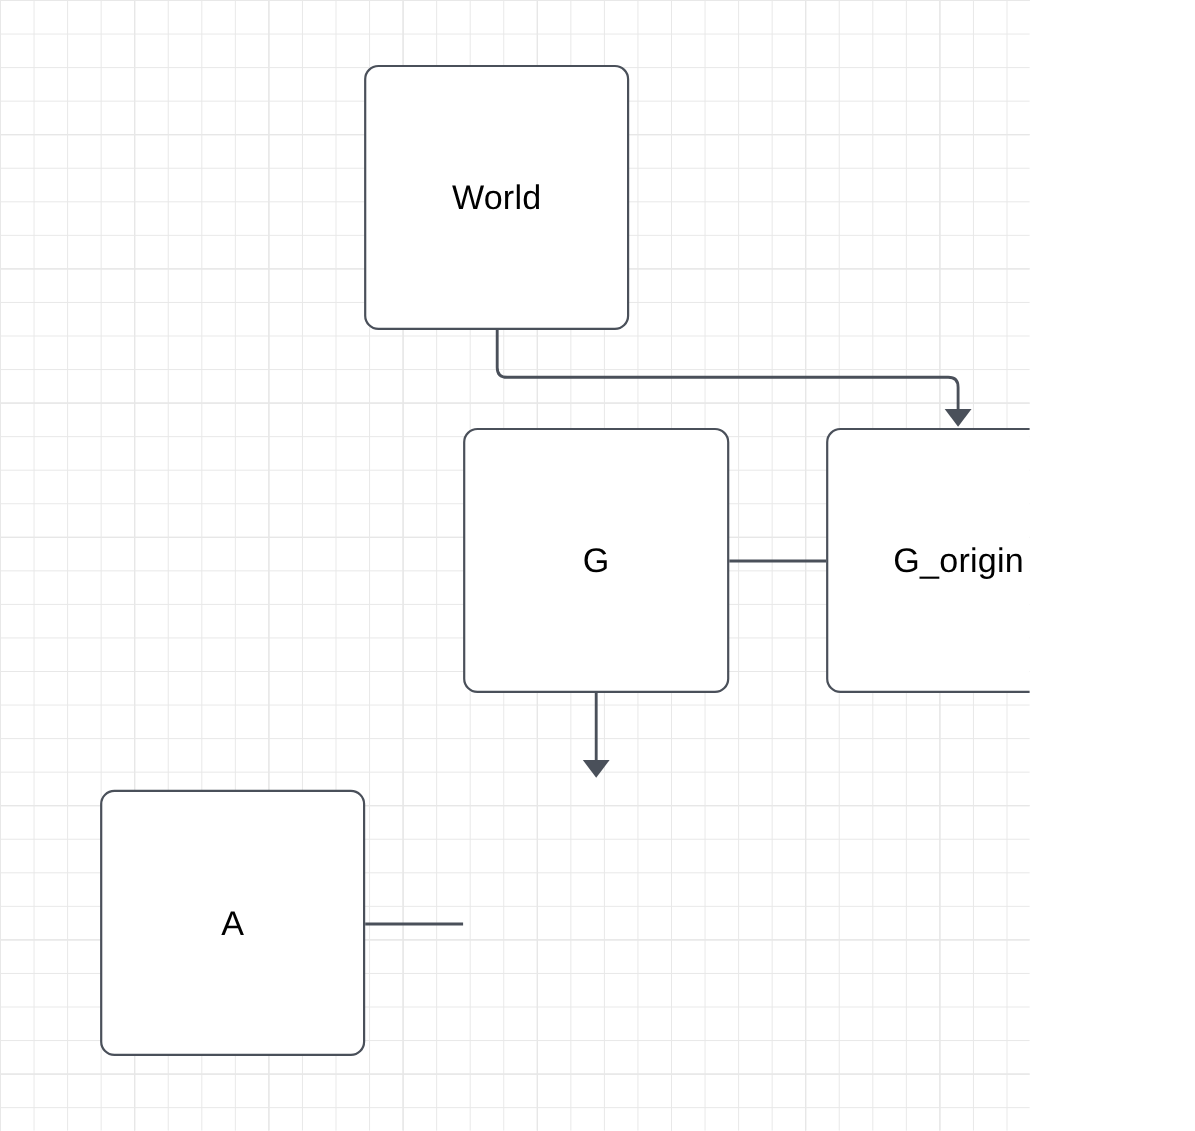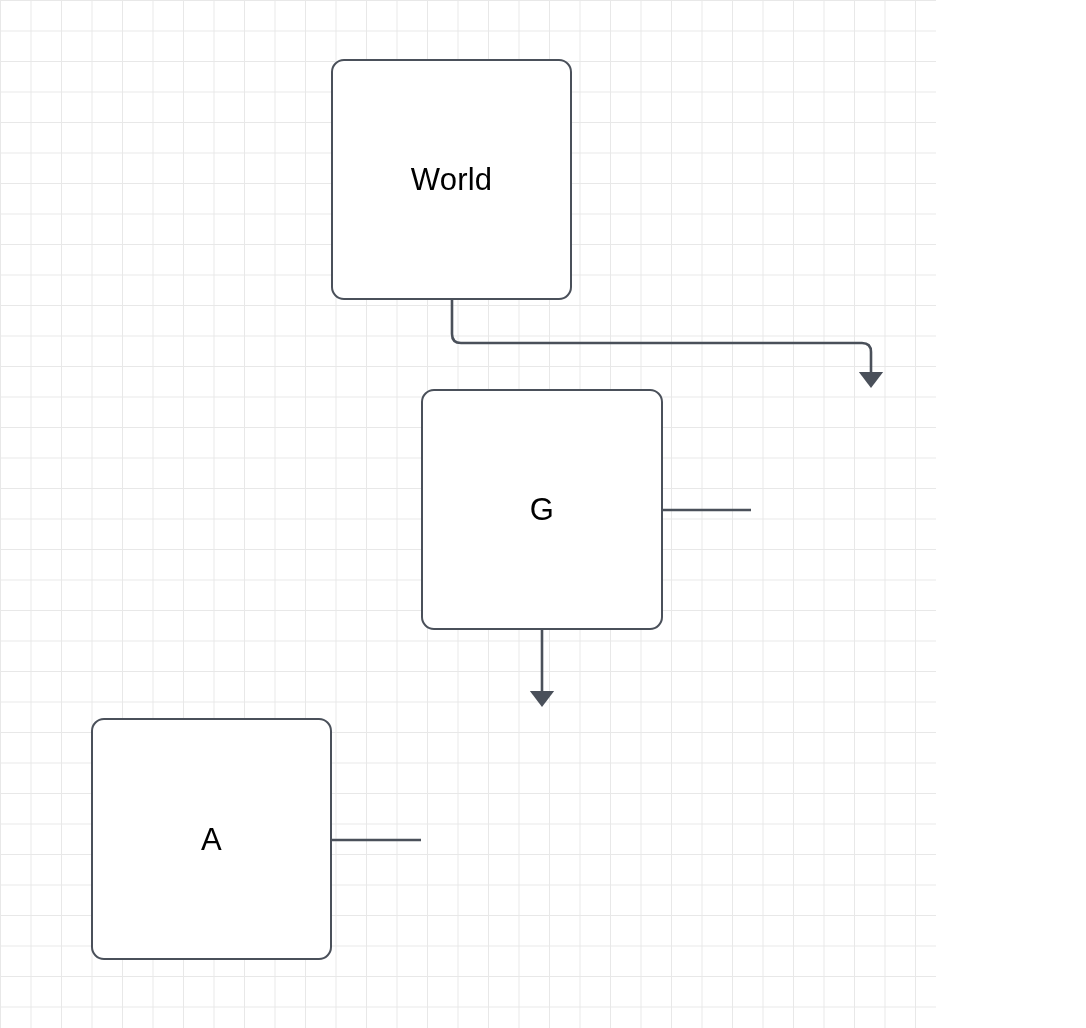--- a/index.html
+++ b/index.html
@@ -81,19 +81,22 @@
   </svg>
 
   <div class="node" id="node-world">
     <span class="node-label">World</span>
   </div>
 
   <div class="node" id="node-g">
     <span class="node-label">G</span>
   </div>
 
+  <div class="node" id="node-g-origin">
+    <span class="node-label">G_origin</span>
+  </div>
 
   <div class="node" id="node-a">
     <span class="node-label">A</span>
   </div>
 
 
 </div>
 
 </body></html>

